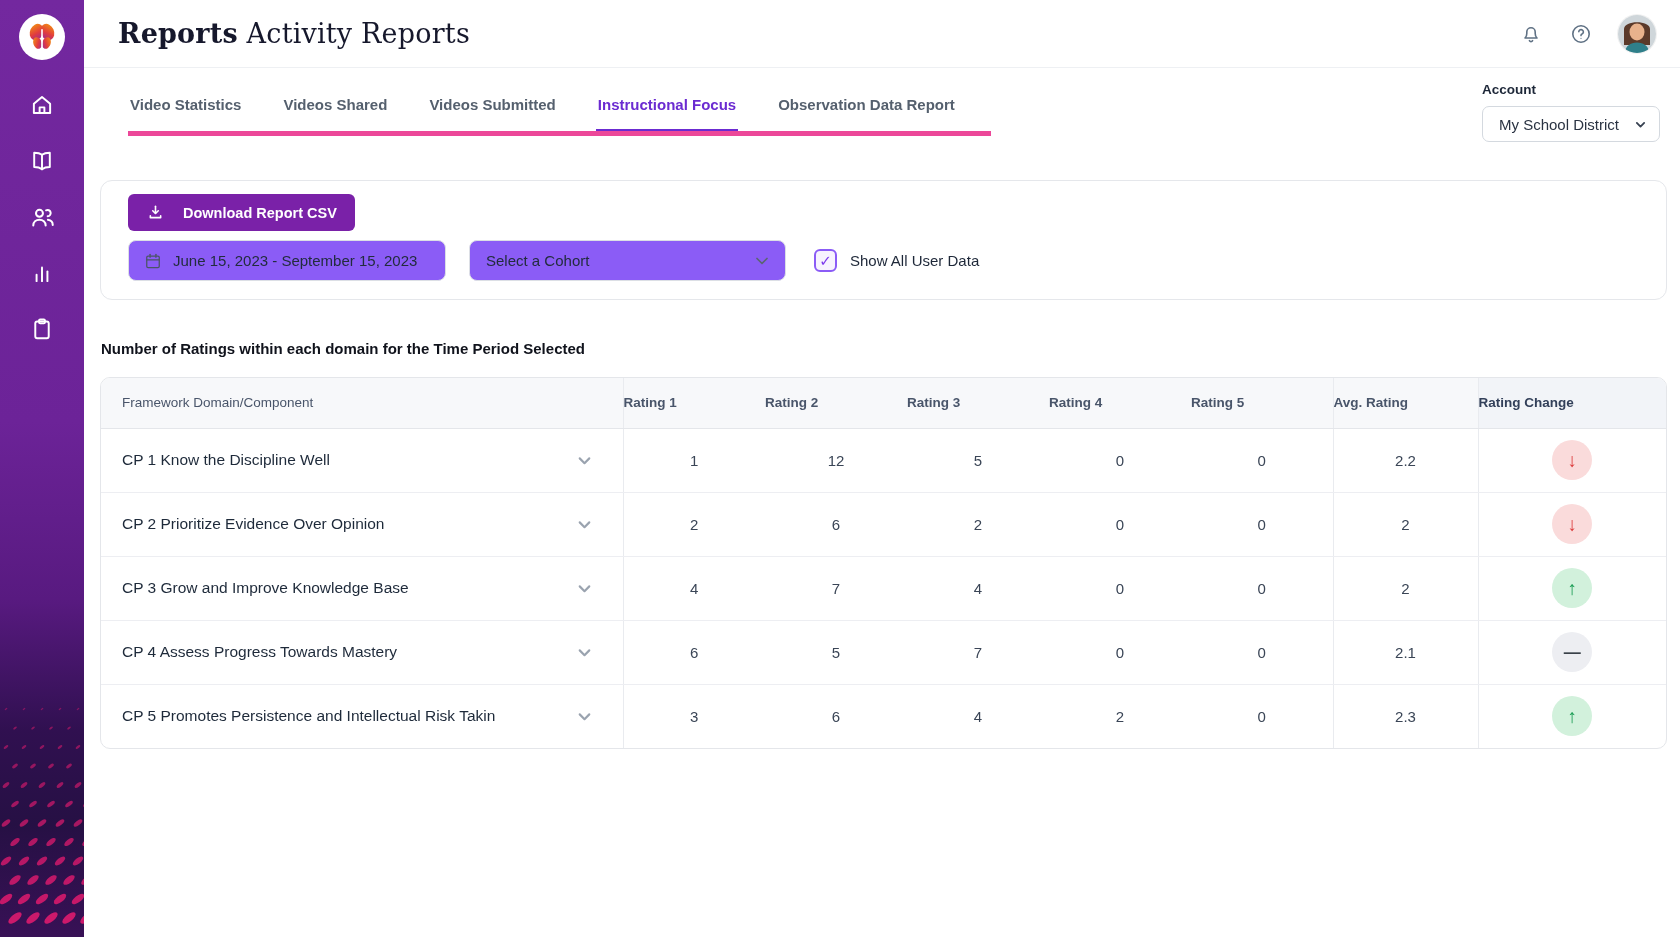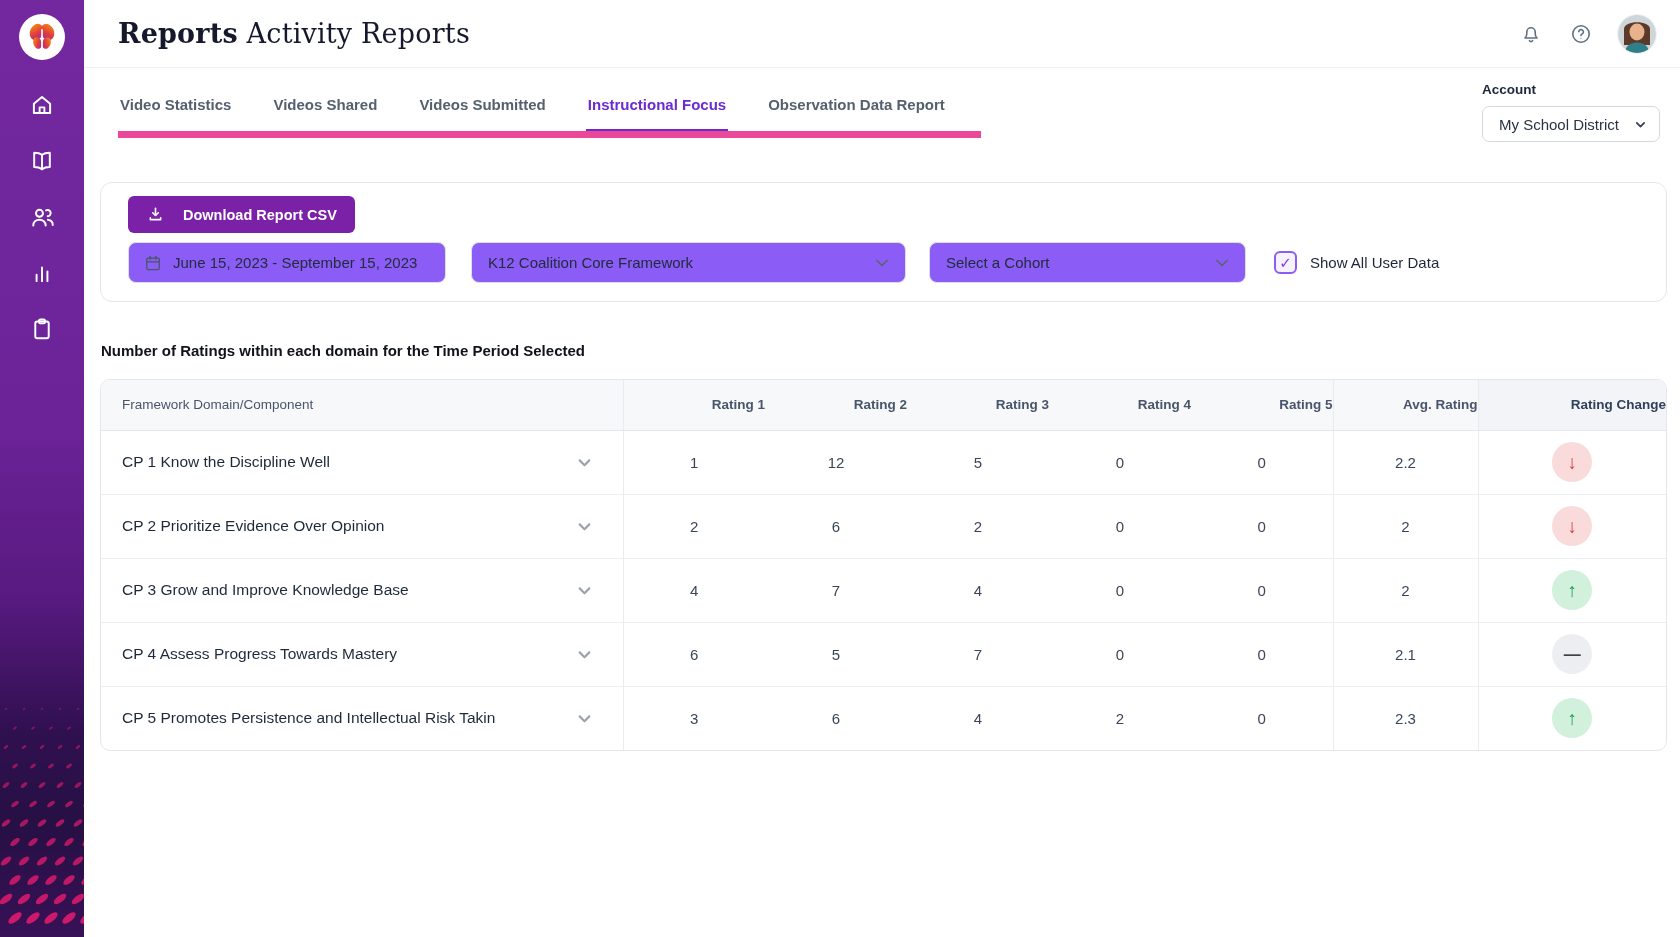--- a/index.html
+++ b/index.html
@@ -28,21 +28,21 @@
   .topbar-right { display:flex; align-items:center; gap:24px; }
   .icon-btn { width:26px; height:26px; display:flex; align-items:center; justify-content:center; cursor:pointer; }
   .icon-btn svg { stroke:#5f7184; fill:none; stroke-width:1.6; stroke-linecap:round; stroke-linejoin:round; }
   .avatar { width:38px; height:38px; border-radius:50%; overflow:hidden; cursor:pointer;
     box-shadow:0 0 0 1px rgba(0,0,0,.06); }
 
   .page-inner { padding:0 15px 0 16px; position:relative; }
 
   
   .tabs-row { position:relative; margin-top:18px; }
-  .tabs { display:inline-flex; gap:38px; margin-left:18px; padding-right:34px; border-bottom:7px solid #ec4899; }
+  .tabs { display:inline-flex; gap:38px; margin-left:28px; padding-right:34px; border-bottom:5px solid #ec4899; }
   .tab { font-size:15px; font-weight:700; color:#55606e; padding:10px 2px 16px;
     border-bottom:2px solid transparent; cursor:pointer; white-space:nowrap; }
   .tab.active { color:#6b2bd1; border-bottom-color:#6b2bd1; }
 
   .account-box { position:absolute; right:7px; top:-4px; width:178px; }
   .account-label { font-size:13.5px; font-weight:700; color:#1d2738; margin-bottom:9px; }
   .account-select { height:36px; border:1px solid #d4d9df; border-radius:7px; background:#fff;
     display:flex; align-items:center; justify-content:space-between; padding:0 12px 0 16px;
     font-size:15px; color:#2a3342; cursor:pointer; }
   .account-select svg { stroke:#374151; fill:none; stroke-width:2.2; stroke-linecap:round; stroke-linejoin:round; }
@@ -69,21 +69,21 @@
   .checkbox .check { display:none; color:#7c3aed; font-size:15px; font-weight:700; line-height:1; }
   .checkbox.checked { background:#f7f3fe; }
   .checkbox.checked .check { display:block; }
   .showall-label { font-size:15px; color:#1d2738; font-weight:400; }
 
   
   .table-title { font-size:15px; font-weight:700; color:#10131c; margin:40px 0 20px 1px; }
   .table-card { border:1px solid #e4e6ea; border-radius:10px; overflow:hidden; background:#fff; }
   table { width:100%; border-collapse:collapse; table-layout:fixed; }
   thead th { height:50px; background:#f7f8fa; font-size:13.5px; font-weight:600; color:#49556a;
-    border-bottom:1px solid #e4e6ea; vertical-align:middle; text-align:right; }
+    border-bottom:1px solid #e4e6ea; vertical-align:middle; text-align:left; }
   thead th.col-name { text-align:left; padding-left:21px; font-weight:500; }
   thead th.col-change { font-weight:700; color:#33405a; background:#f2f4f8; }
   th.gdiv, td.gdiv { border-right:1px solid #e9ebef; }
   tbody td { height:64px; border-bottom:1px solid #edeef2; text-align:center; font-size:15px; color:#3a4556; }
   tbody tr:last-child td { border-bottom:none; }
   .name-cell { display:flex; align-items:center; justify-content:space-between; padding:0 30px 0 21px; }
   .row-name { font-size:15.5px; font-weight:500; color:#1e2a3a; text-align:left; }
   .row-chevron { display:flex; cursor:pointer; }
   .row-chevron svg { stroke:#9aa3af; fill:none; stroke-width:2; stroke-linecap:round; stroke-linejoin:round; }
   .chg { display:inline-flex; width:40px; height:40px; border-radius:50%; align-items:center;
@@ -283,26 +283,20 @@
         <div class="filter-row">
           <div class="field date-field">
             <svg width="20" height="20" viewBox="0 0 24 24">
               <rect x="4.5" y="6" width="15" height="14" rx="1.6"></rect>
               <path d="M8.5 4 V7.5"></path>
                 <path d="M15.5 4 V7.5"></path>
                 <path d="M4.5 10.5 H19.5"></path>
             </svg>
             <span>June 15, 2023 - September 15, 2023</span>
           </div>
-          <div class="field select-field framework-select">
-            <span>K12 Coalition Core Framework</span>
-            <svg width="18" height="18" viewBox="0 0 18 18">
-              <path d="M4 6.5 L9 11.5 L14 6.5"></path>
-            </svg>
-          </div>
           <div class="field select-field cohort-select">
             <span>Select a Cohort</span>
             <svg width="18" height="18" viewBox="0 0 18 18">
               <path d="M4 6.5 L9 11.5 L14 6.5"></path>
             </svg>
           </div>
           <div class="showall">
             <span class="checkbox checked">
               <span class="check">✓</span>
             </span>

